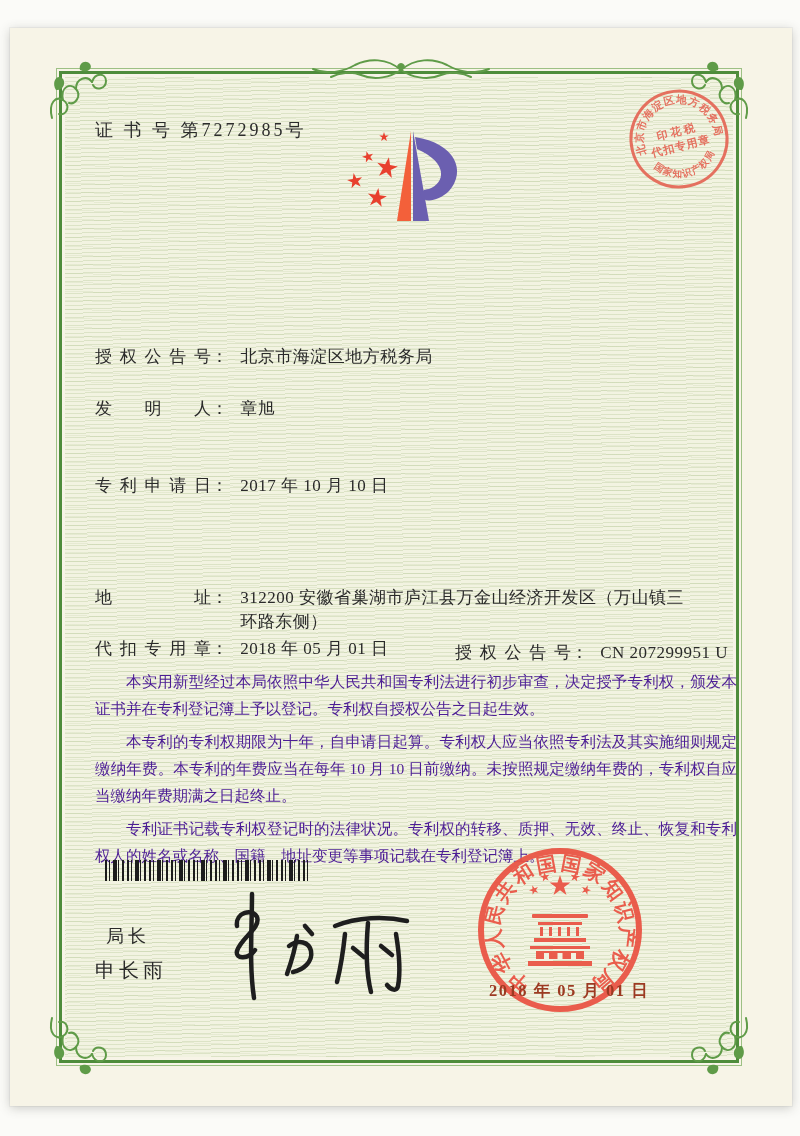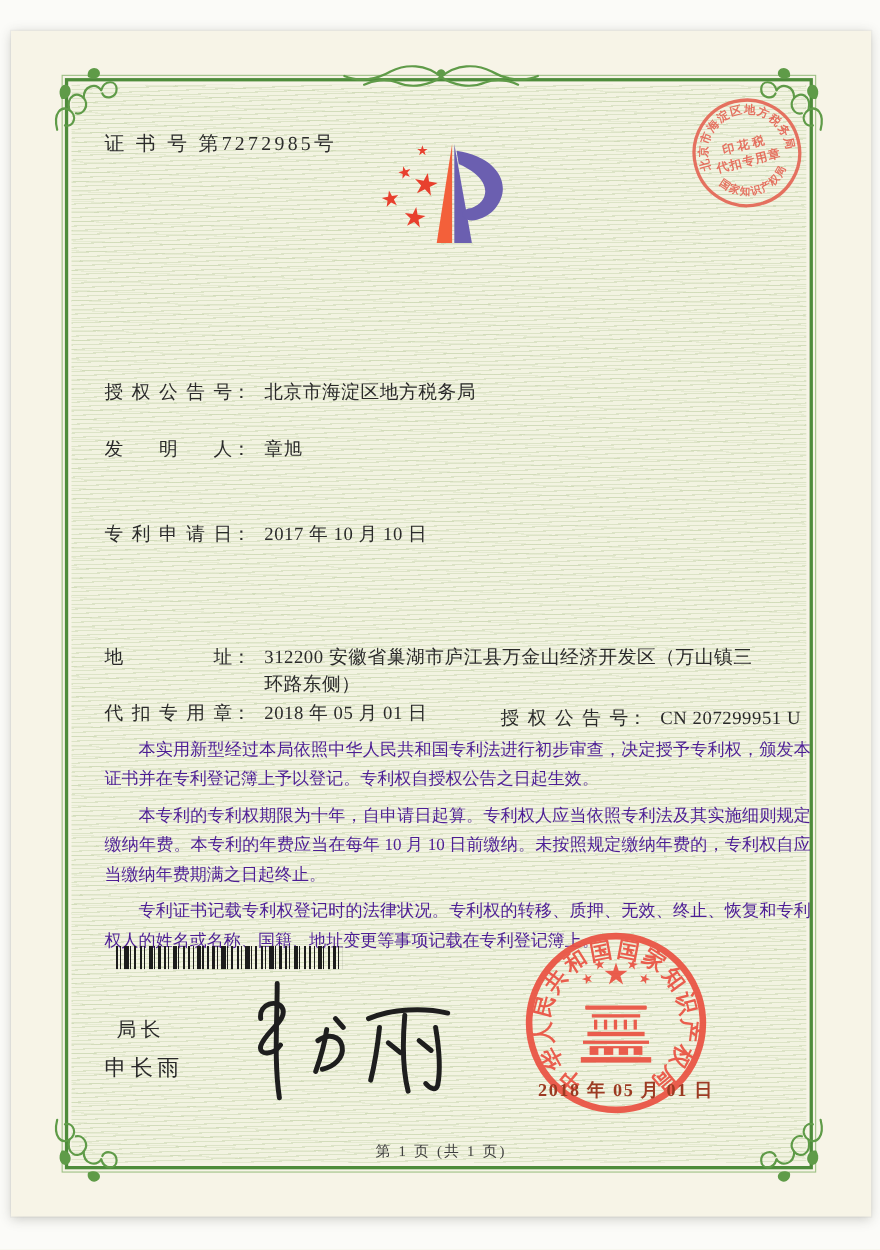--- a/index.html
+++ b/index.html
@@ -233,16 +233,15 @@
           </text>
           <text style="font-family:'Liberation Serif','DejaVu Serif',serif;font-size:9.5px;font-weight:bold;letter-spacing:1px;">
             <textPath href="#stampBottom" startOffset="50%" text-anchor="middle">国家知识产权局</textPath>
           </text>
           <text x="60" y="56" text-anchor="middle" style="font-family:'Liberation Serif','DejaVu Serif',serif;font-size:11px;font-weight:bold;letter-spacing:3px;">印花税</text>
           <text x="60" y="71" text-anchor="middle" style="font-family:'Liberation Serif','DejaVu Serif',serif;font-size:11px;font-weight:bold;letter-spacing:1px;">代扣专用章</text>
         </g>
       </svg>
     </div>
 
-    <div class="footer">第 1 页 (共 1 页)</div>
 
   </div>
 </div>
 
 </body></html>

